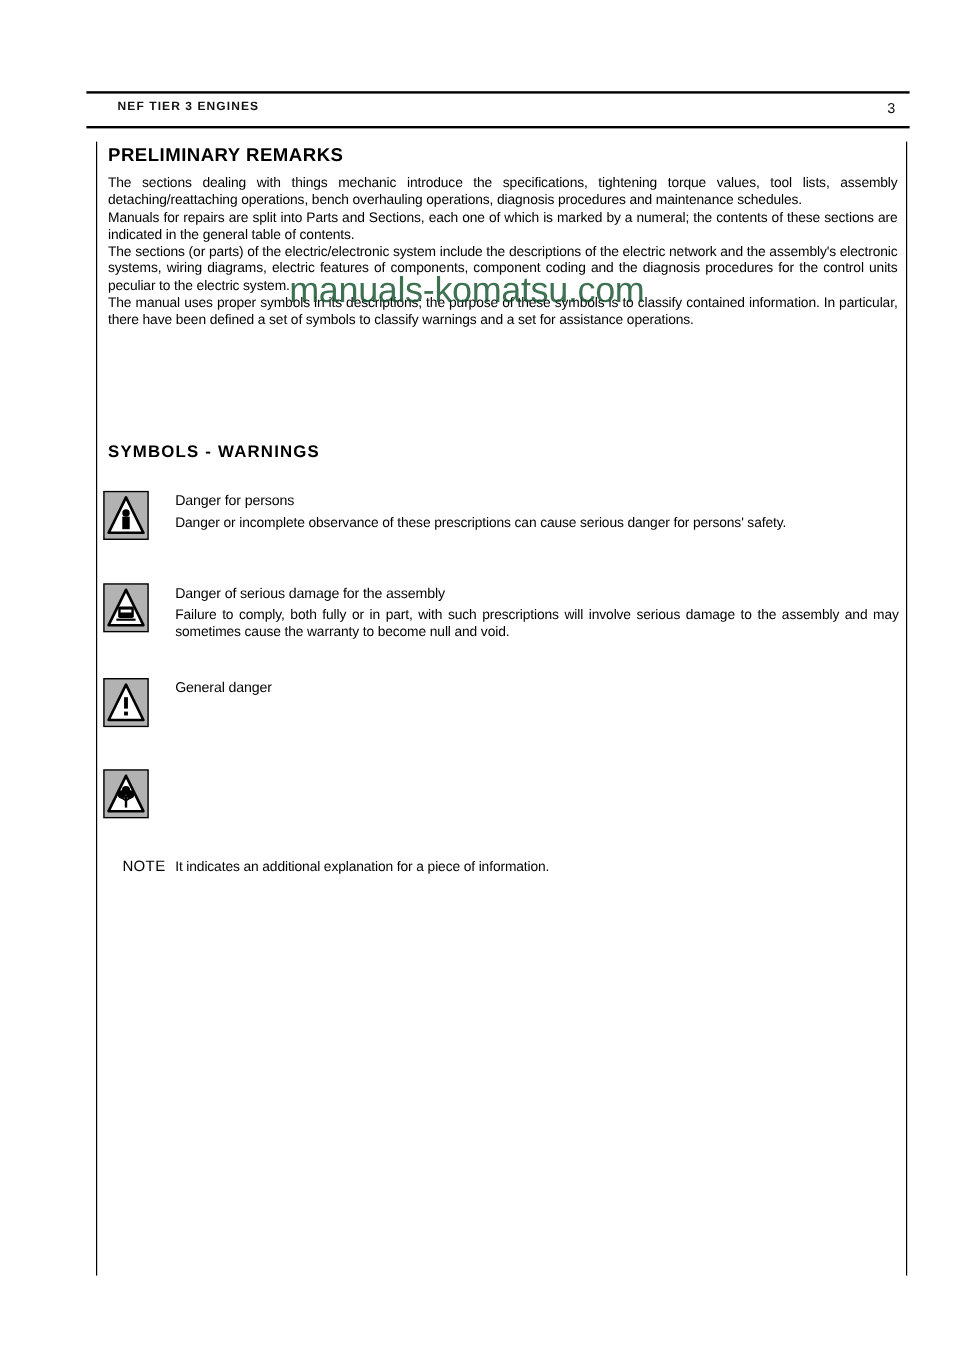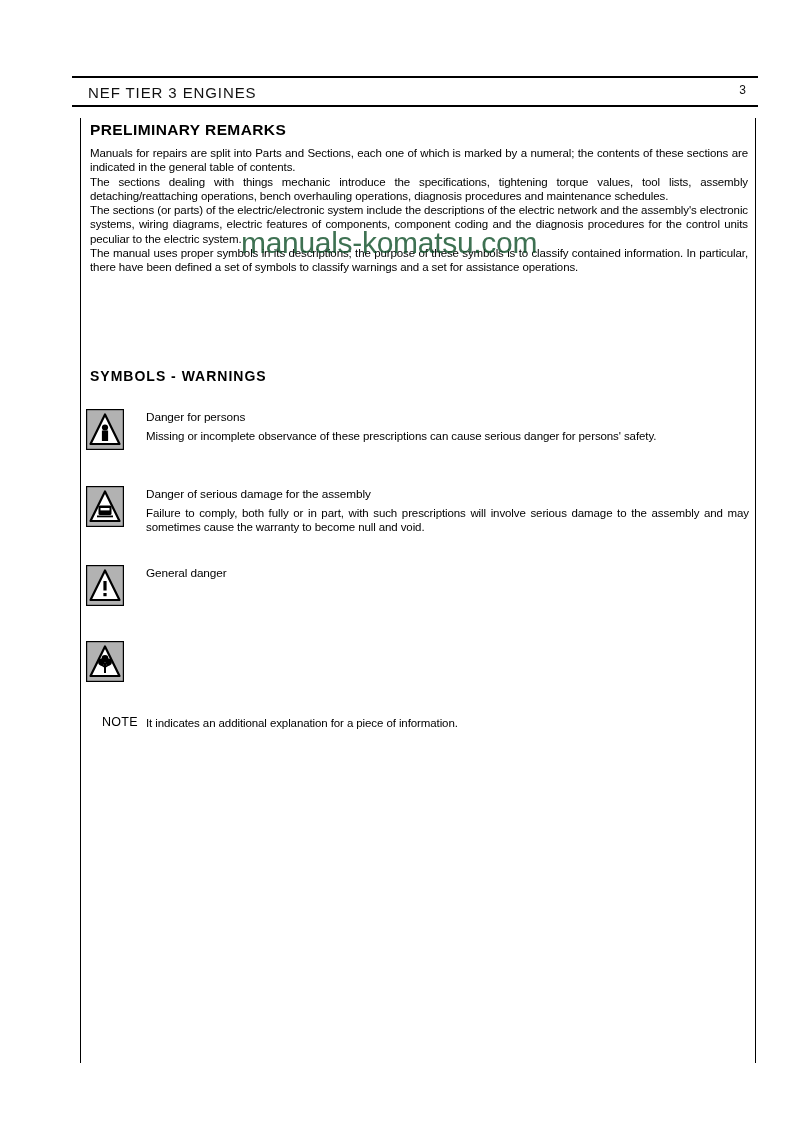--- a/index.html
+++ b/index.html
@@ -18,25 +18,26 @@
     position: absolute;
     left: 72px;
     width: 686px;
     height: 1.6px;
     background: #000;
   }
   .rule-top { top: 76px; }
   .rule-mid { top: 105px; }
   .header-title {
     position: absolute;
-    left: 88px;
+    left: 98px;
     top: 84px;
-    font-size: 15px;
+    font-size: 10px;
     letter-spacing: 0.9px;
     color: #111;
+    font-weight: bold;
   }
   .header-page {
     position: absolute;
     right: 48px;
     top: 83px;
     font-size: 12px;
     color: #111;
   }
   .content-box {
     position: absolute;
@@ -149,42 +150,42 @@
   <div class="rule rule-top"></div>
   <div class="header-title">NEF TIER 3 ENGINES</div>
   <div class="header-page">3</div>
   <div class="rule rule-mid"></div>
 
   <div class="content-box">
 
     <div class="h-prelim">PRELIMINARY REMARKS</div>
 
     <div class="paragraphs">
+      <p>The sections dealing with things mechanic introduce the specifications, tightening torque values, tool lists, assembly detaching/reattaching operations, bench overhauling operations, diagnosis procedures and maintenance schedules.</p>
       <p>Manuals for repairs are split into Parts and Sections, each one of which is marked by a numeral; the contents of these sections are indicated in the general table of contents.</p>
-      <p>The sections dealing with things mechanic introduce the specifications, tightening torque values, tool lists, assembly detaching/reattaching operations, bench overhauling operations, diagnosis procedures and maintenance schedules.</p>
       <p>The sections (or parts) of the electric/electronic system include the descriptions of the electric network and the assembly's electronic systems, wiring diagrams, electric features of components, component coding and the diagnosis procedures for the control units peculiar to the electric system.</p>
       <p>The manual uses proper symbols in its descriptions; the purpose of these symbols is to classify contained information. In particular, there have been defined a set of symbols to classify warnings and a set for assistance operations.</p>
     </div>
 
     <div class="watermark">manuals-komatsu.com</div>
 
     <div class="h-symbols">SYMBOLS - WARNINGS</div>
 
     <div class="warning-row row-1">
       <span class="icon-box">
         <svg width="38" height="41" viewBox="0 0 38 41">
           <rect x="0.5" y="0.5" width="37" height="40" fill="#b2b2b2" stroke="#000" stroke-width="1.4"></rect>
           <polygon points="19,5.5 33.5,35 4.5,35" fill="#fff" stroke="#000" stroke-width="2.2" stroke-linejoin="round"></polygon>
           <circle cx="19" cy="18.5" r="3.1" fill="#000"></circle>
           <rect x="15.9" y="21.5" width="6.2" height="10.5" fill="#000"></rect>
         </svg>
       </span>
       <div class="w-text">
         <div class="w-title">Danger for persons</div>
-        <div class="w-desc">Missing or incomplete observance of these prescriptions can cause serious danger for persons' safety.</div>
+        <div class="w-desc">Danger or incomplete observance of these prescriptions can cause serious danger for persons' safety.</div>
       </div>
     </div>
 
     <div class="warning-row row-2">
       <span class="icon-box">
         <svg width="38" height="41" viewBox="0 0 38 41">
           <rect x="0.5" y="0.5" width="37" height="40" fill="#b2b2b2" stroke="#000" stroke-width="1.4"></rect>
           <polygon points="19,5.5 33.5,35 4.5,35" fill="#fff" stroke="#000" stroke-width="2.2" stroke-linejoin="round"></polygon>
           <rect x="12.5" y="19.5" width="13" height="9.5" rx="1.5" fill="#000"></rect>
           <rect x="14.5" y="22" width="9" height="2.4" fill="#fff"></rect>

